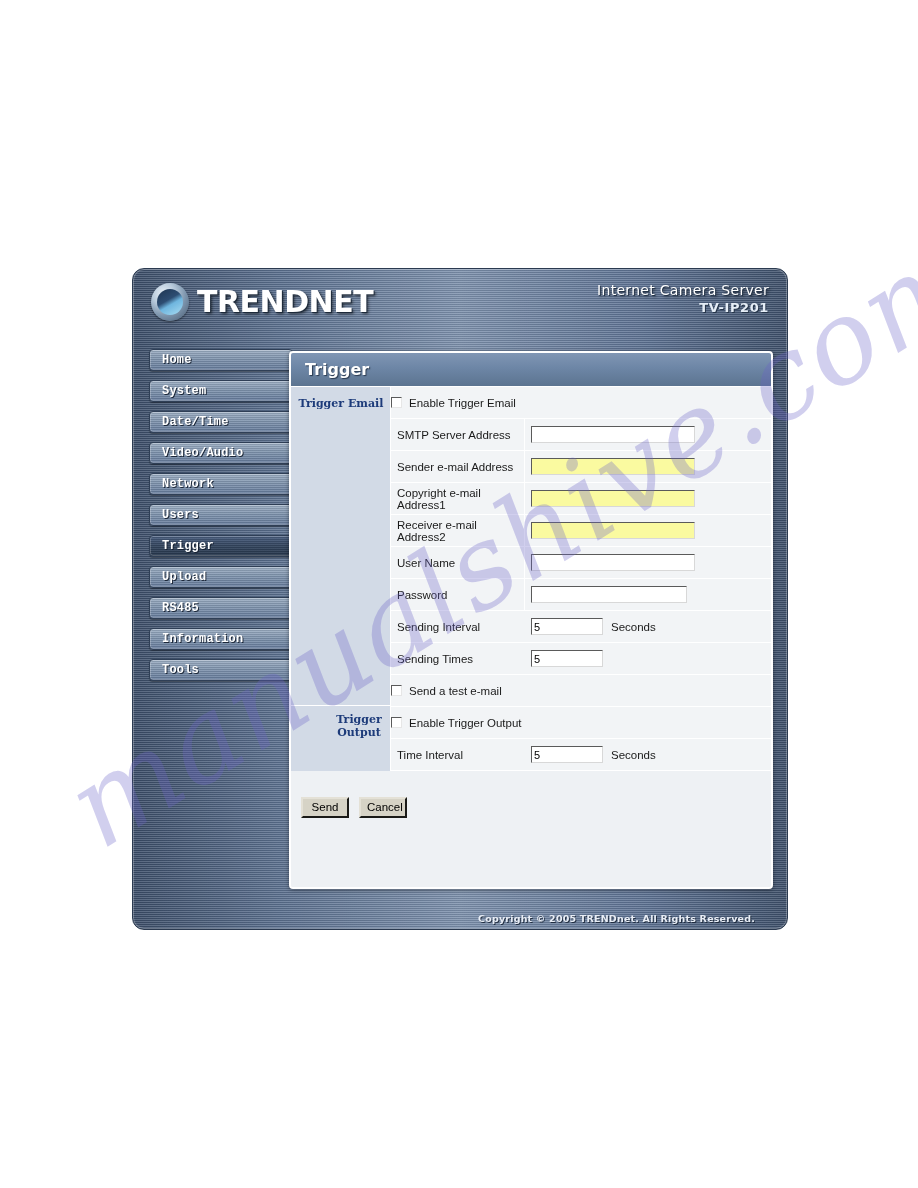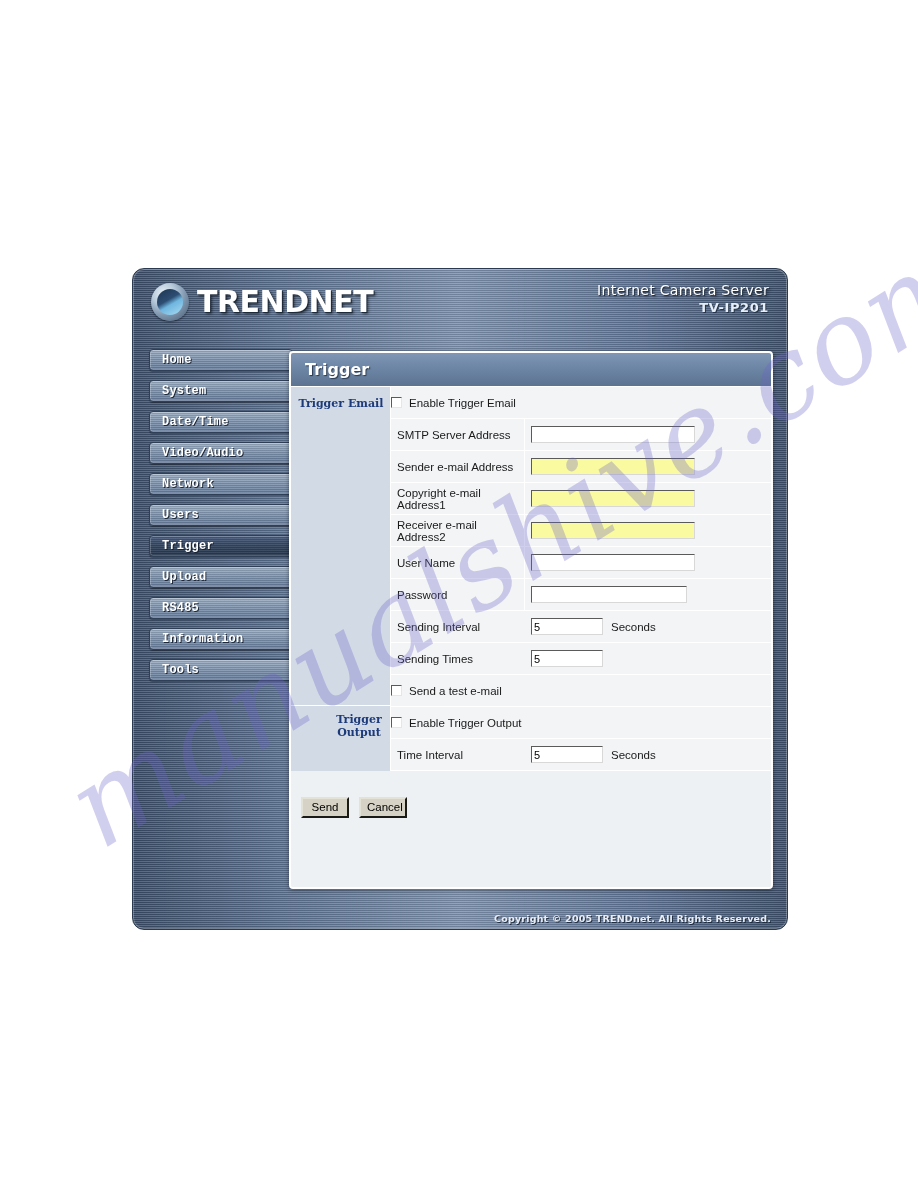--- a/index.html
+++ b/index.html
@@ -291,21 +291,21 @@
   }
   #save-button   { width:48px; }
   #cancel-button { width:48px; }
 
   
   #device-footer {
     position:absolute;
     left:0; bottom:0;
     width:100%; height:22px;
     display:flex; align-items:center; justify-content:flex-end;
-    padding-right:16px;
+    padding-right:32px;
   }
   #device-footer span {
     font-family:"DejaVu Sans", sans-serif;
     font-weight:bold;
     font-size:9.5px;
     color:#e9eef6;
     text-shadow:1px 1px 0 rgba(25,38,55,0.9);
     letter-spacing:0.2px;
   }
 </style>

